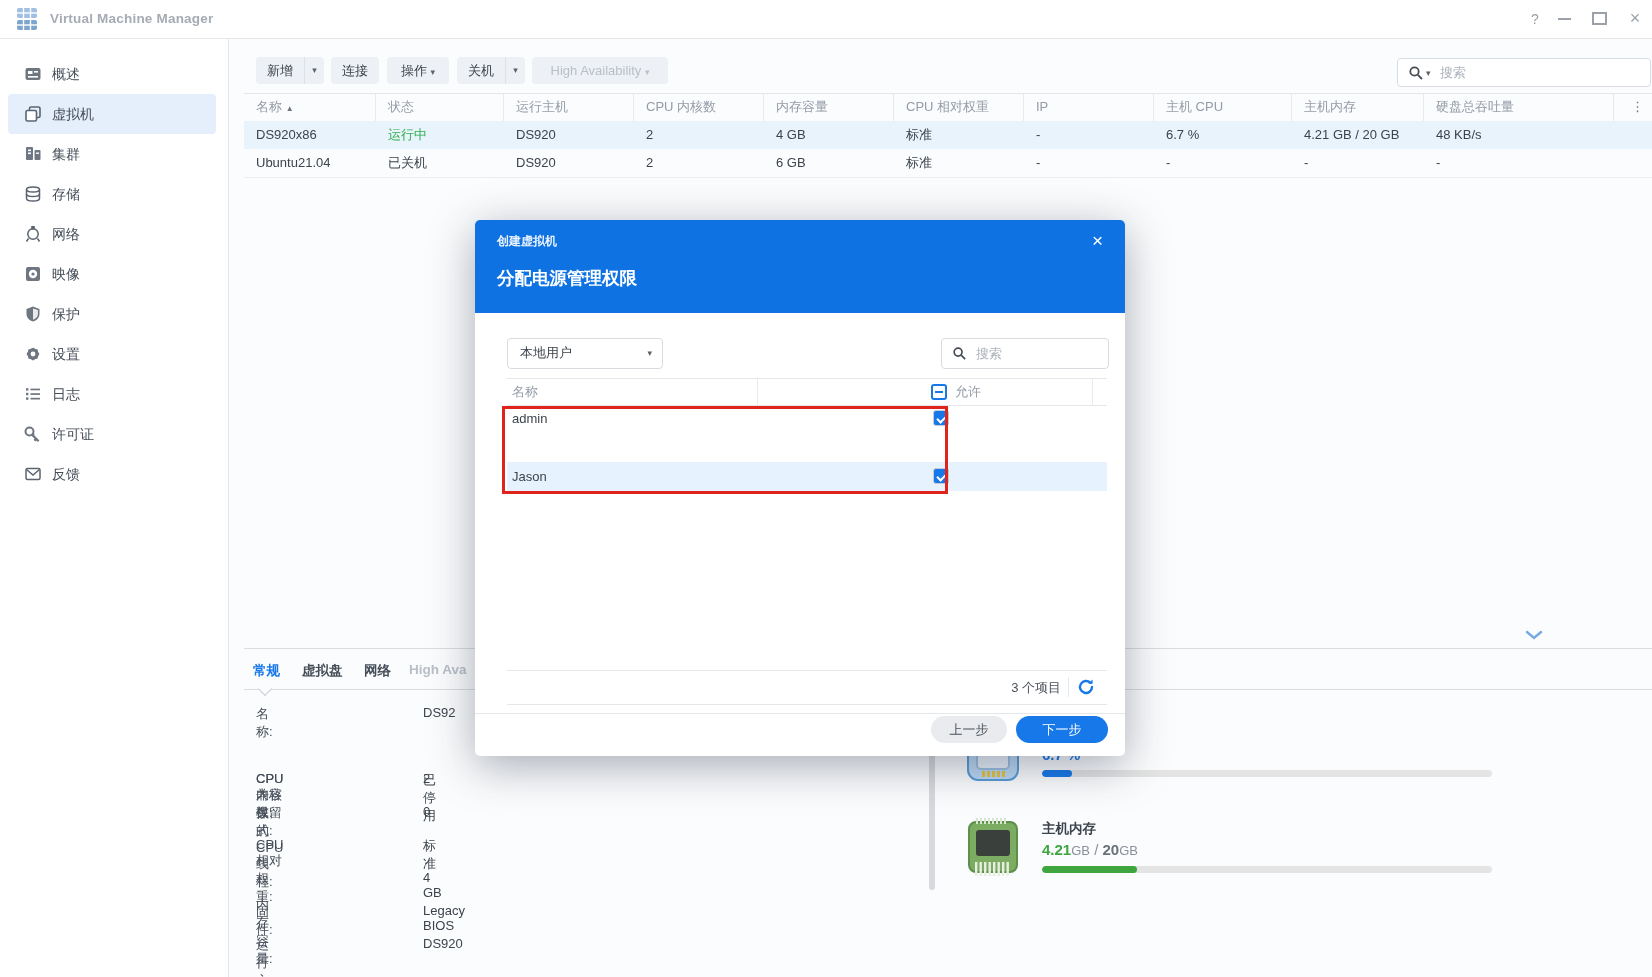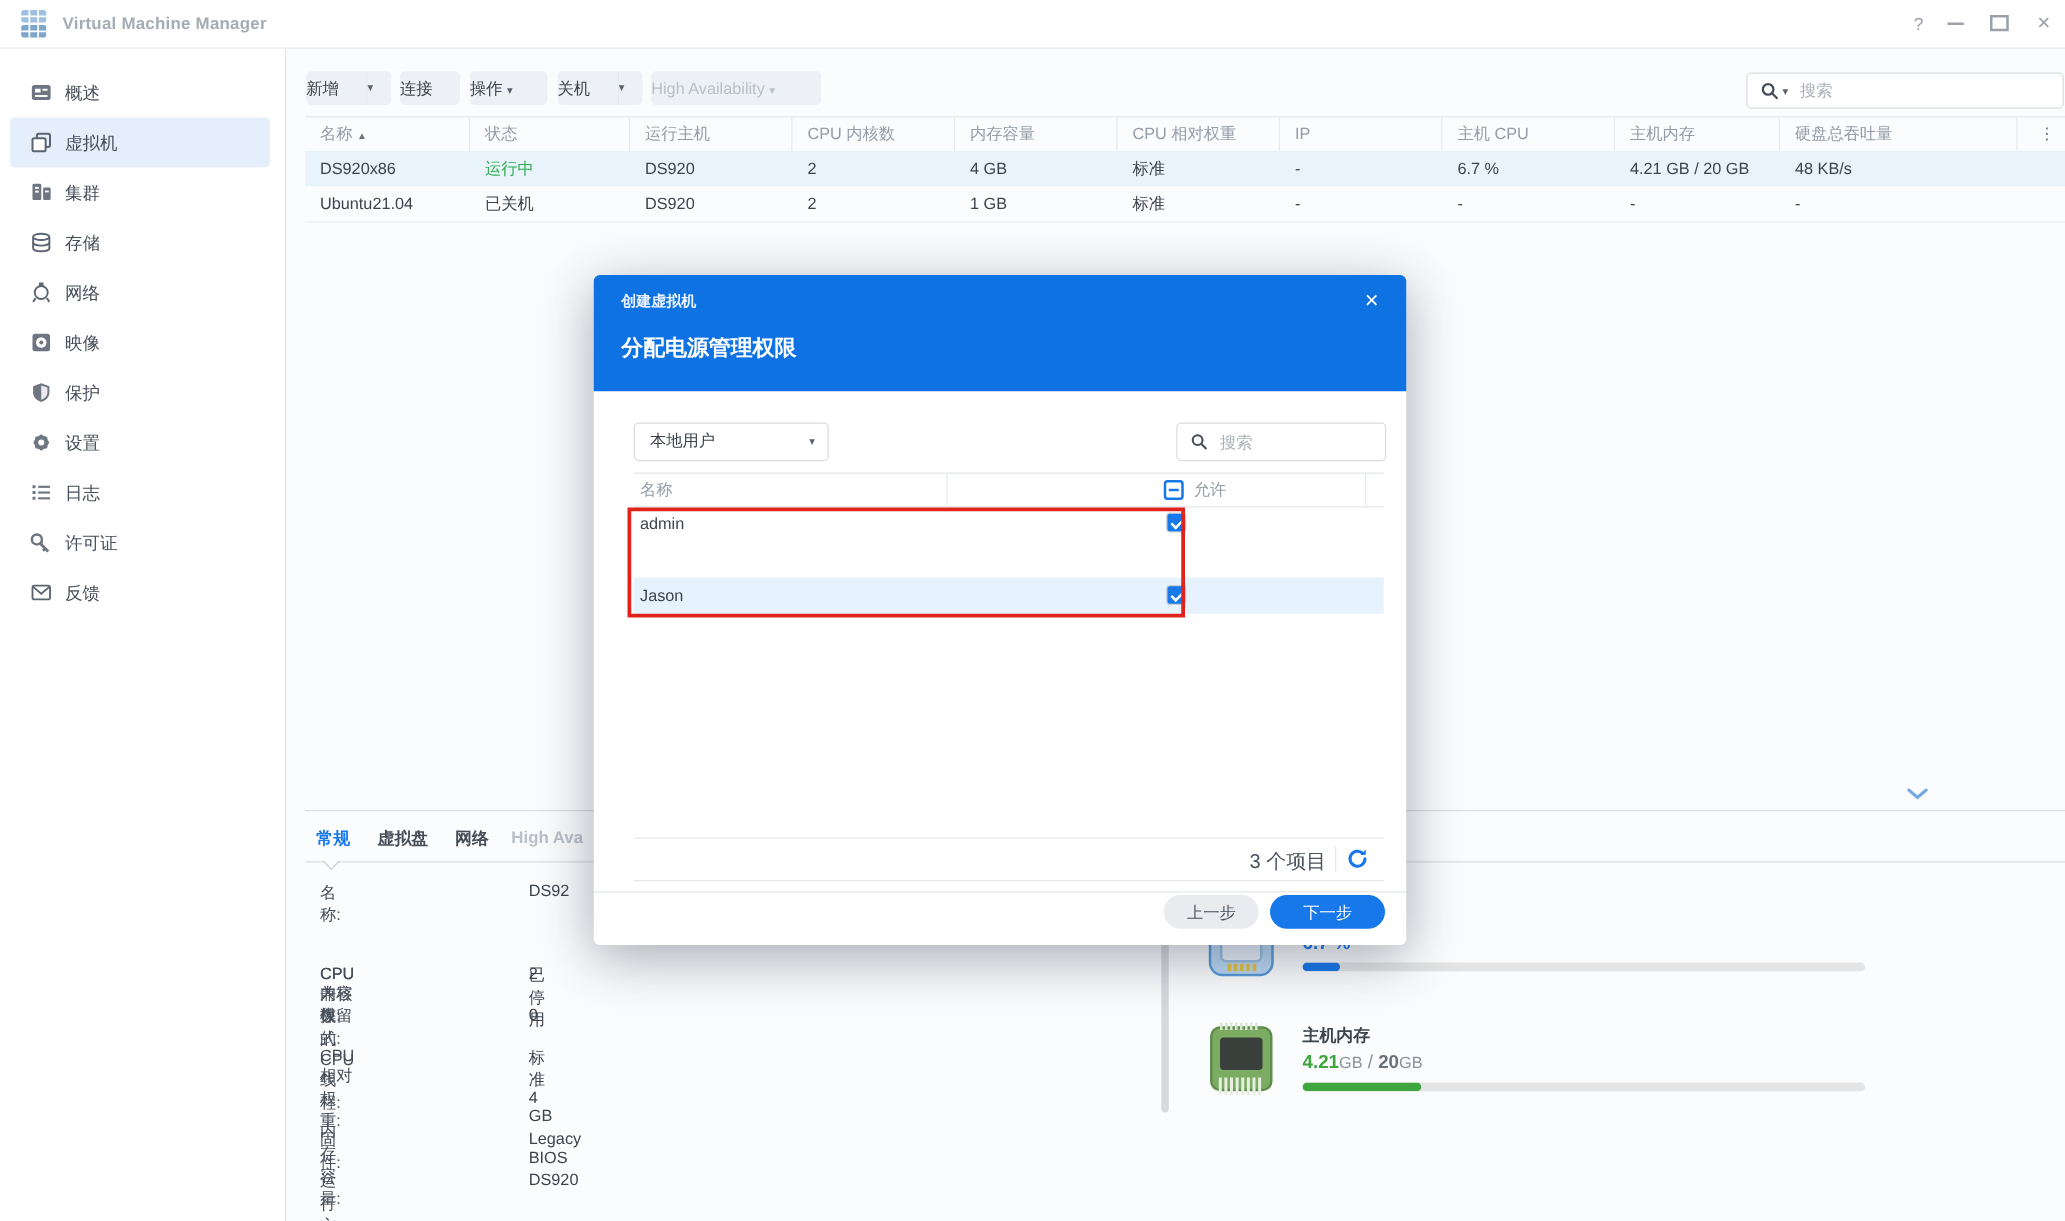--- a/index.html
+++ b/index.html
@@ -12,21 +12,21 @@
   .minbar{width:13px;height:2px;background:#9aa1aa;top:18px;}
   .maxbox{width:11px;height:9px;border:2px solid #9aa1aa;top:12px;}
   .closex{font-size:18px;line-height:16px;}
   
   .sidebar{left:0;top:39px;width:228px;height:938px;background:#ffffff;border-right:1px solid #e4e7ea;}
   .sbitem{position:absolute;left:8px;width:208px;height:40px;border-radius:4px;color:#454d58;font-size:14px;cursor:pointer;}
   .sbitem.active{background:#e4effb;}
   .sbitem .ic{position:absolute;left:16px;top:11px;width:18px;height:18px;}
   .sbitem .lb{position:absolute;left:44px;top:11px;line-height:18px;}
   
-  .tbtn{background:#edf0f4;border-radius:4px;color:#3c434c;font-size:13px;height:27px;line-height:27px;text-align:left;cursor:pointer;}
+  .tbtn{background:#edf0f4;border-radius:4px;color:#3c434c;font-size:13px;height:27px;line-height:27px;text-align:center;cursor:pointer;margin-left:11px;}
   .tbtn.split-l{border-radius:4px 0 0 4px;}
   .tbtn.split-r{border-radius:0 4px 4px 0;border-left:1px solid #dde1e6;font-size:9px;color:#5a626d;}
   .tbtn.disabled{color:#b9bfc8;cursor:default;}
   .caret{font-size:9px;color:#5a626d;}
   .searchbox{background:#fff;border:1px solid #d8dce1;border-radius:4px;height:27px;}
   .searchbox input{position:absolute;left:40px;top:2px;width:200px;height:21px;border:0;outline:none;font-size:13px;color:#3c434c;background:transparent;font-family:"Liberation Sans",sans-serif;}
   .searchbox input::placeholder{color:#aab0b9;}
   
   .thead{left:244px;right:0;top:93px;height:27px;border-top:1px solid #e4e7ea;border-bottom:1px solid #e4e7ea;display:flex;color:#949ca7;font-size:13px;line-height:26px;}
   .thead .c{border-right:1px solid #e7eaee;padding-left:12px;box-sizing:border-box;flex:0 0 auto;}
@@ -68,21 +68,21 @@
   .urow{position:absolute;left:32px;width:600px;height:29px;font-size:13px;color:#3c434c;line-height:29px;text-align:right;}
   .urow.sel{background:#e6f2fd;}
   .urow .nm{position:absolute;left:5px;}
   .cbx{position:absolute;width:16px;height:16px;border-radius:3px;box-sizing:border-box;}
   .cbx.off{background:#fff;border:1px solid #c6ccd3;}
   .cbx.checked{background:#1778e9;}
   .cbx.checked::after{content:"";position:absolute;left:3px;top:4px;width:8px;height:4px;border-left:2px solid #fff;border-bottom:2px solid #fff;transform:rotate(-45deg);}
   .cbx.ind{background:#fff;border:2px solid #1778e9;}
   .cbx.ind::after{content:"";position:absolute;left:2px;top:5px;width:8px;height:2px;background:#1778e9;}
   .ulist-bottom{position:absolute;left:32px;top:450px;width:600px;height:33px;border-top:1px solid #e4e7ea;border-bottom:1px solid #e4e7ea;}
-  .countlbl{position:absolute;right:46px;top:8px;font-size:16px;color:#4a525c;}
+  .countlbl{position:absolute;right:46px;top:8px;font-size:13px;color:#4a525c;}
   .cntdiv{position:absolute;right:38px;top:6px;width:1px;height:20px;background:#e4e7ea;}
   .refresh{position:absolute;right:12px;top:7px;width:18px;height:18px;cursor:pointer;}
   .mfootline{position:absolute;left:0;top:493px;width:650px;height:1px;background:#e4e7ea;}
   .btn{position:absolute;top:496px;height:27px;border-radius:14px;font-size:13px;text-align:center;line-height:27px;cursor:pointer;}
   .btn.back{left:456px;width:76px;background:#e9ebef;color:#4a525c;}
   .btn.next{left:541px;width:92px;background:#1778e9;color:#fff;}
   
   .annot{left:502px;top:406px;width:446px;height:88px;border:3px solid #e0241b;box-sizing:border-box;pointer-events:none;z-index:60;}
   .modal{z-index:50;}
   svg{display:block;}
@@ -276,21 +276,21 @@
     <div class="c w7">6.7 %</div>
     <div class="c w8">4.21 GB / 20 GB</div>
     <div class="c w9">48 KB/s</div>
   </div>
 
   <div class="abs trow plain" style="top:149px">
     <div class="c w0">Ubuntu21.04</div>
     <div class="c w1">已关机</div>
     <div class="c w2">DS920</div>
     <div class="c w3">2</div>
-    <div class="c w4">1 GB</div>
+    <div class="c w4">6 GB</div>
     <div class="c w5">标准</div>
     <div class="c w6">-</div>
     <div class="c w7">-</div>
     <div class="c w8">-</div>
     <div class="c w9">-</div>
   </div>
 
   <div class="abs dsep"></div>
   <div class="abs tabbar">
     <span class="tab active" style="left:9px">常规</span>

